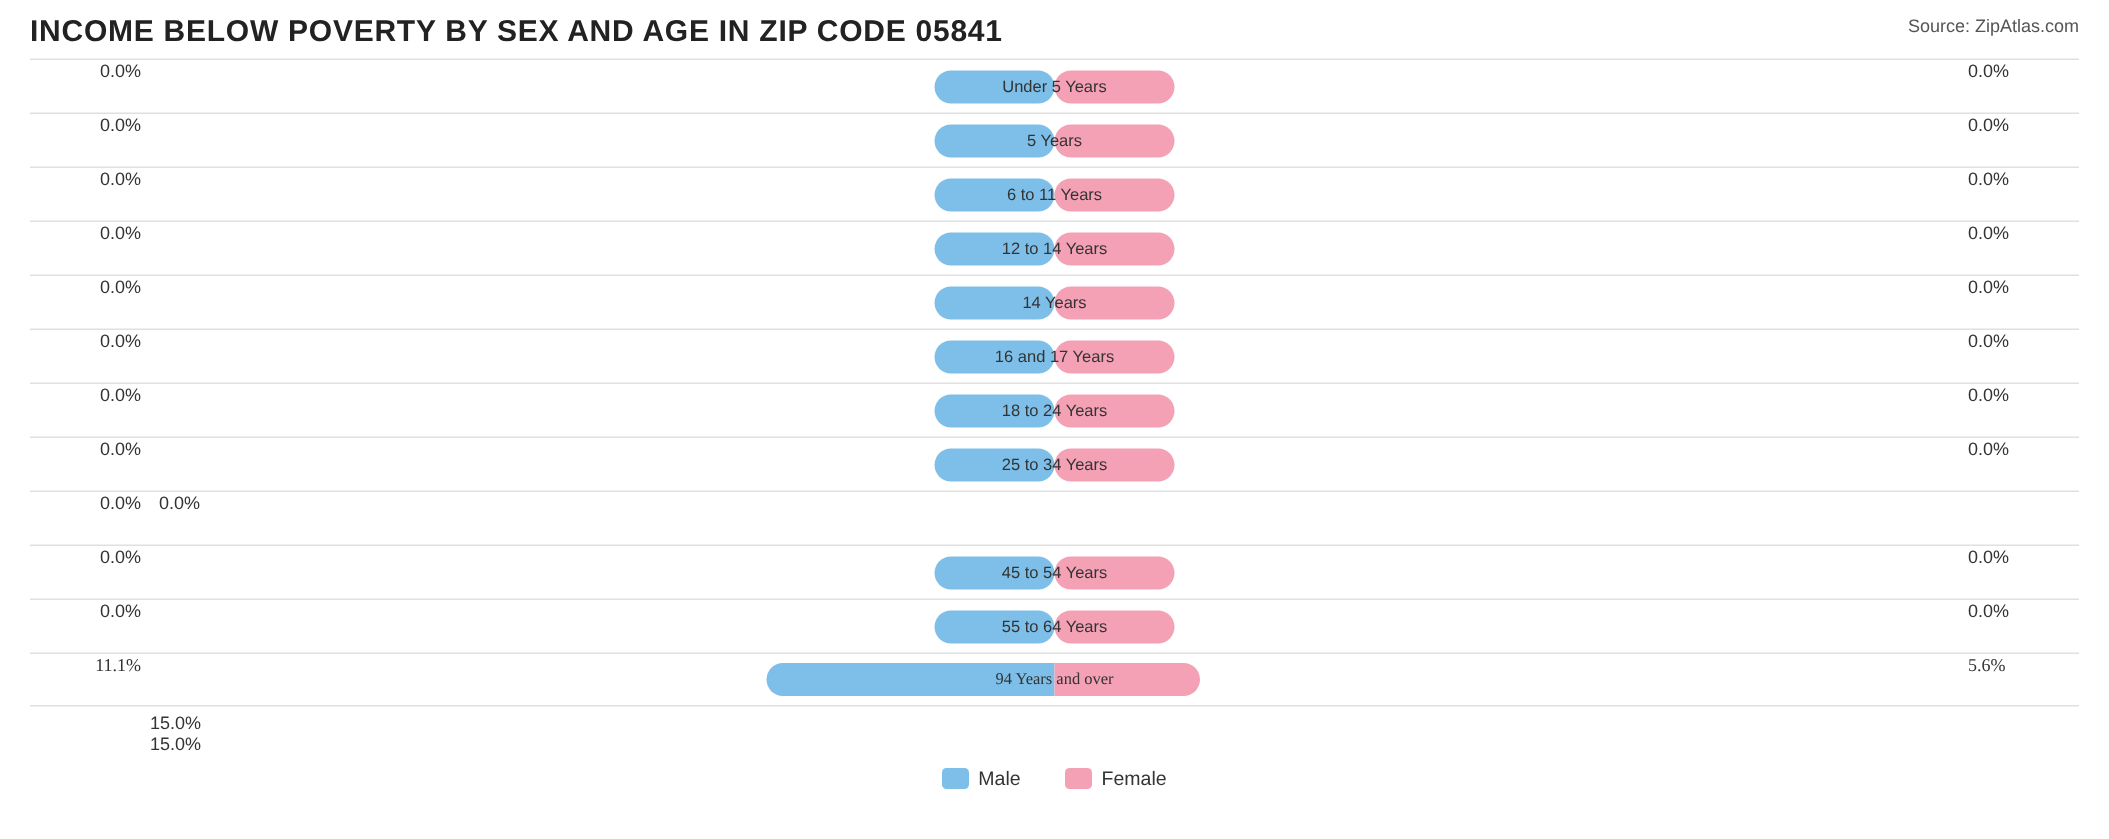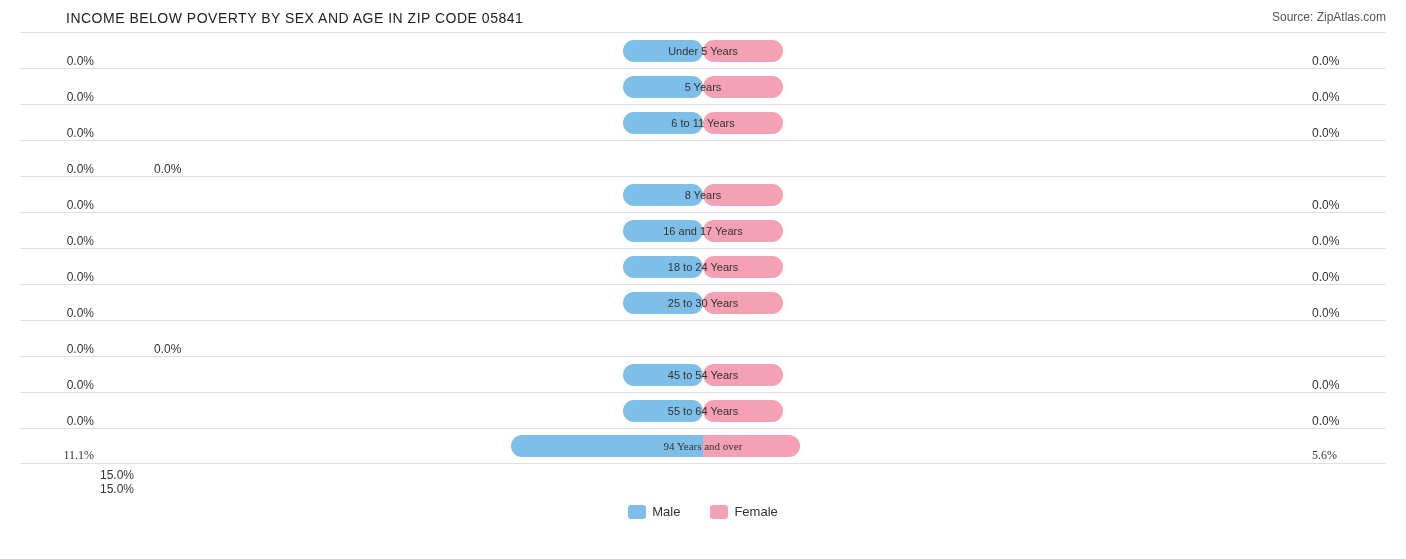--- a/index.html
+++ b/index.html
@@ -17,43 +17,41 @@
       padding: 10px 20px 40px 20px;
       position: relative;
     }
     .title-row {
       display: flex;
       justify-content: space-between;
       align-items: flex-start;
       margin-bottom: 6px;
     }
     .chart-title {
-      font-size: 14px;
-      font-weight: normal;
+      font-size: 20px;
+      font-weight: bold;
       color: #222;
       text-transform: uppercase;
       letter-spacing: 0.5px;
-      margin-left: 46px;
     }
     .source-text {
       font-size: 12px;
       color: #555;
     }
     .bars-section {
       display: flex;
       flex-direction: column;
       width: 100%;
       gap: 0;
     }
     .bar-row {
       display: flex;
-      align-items: flex-end;
+      align-items: flex-start;
       height: 36px;
       border-top: 1px solid #e0e0e0;
-      gap: 48px;
     }
     .bar-row:last-of-type {
       border-bottom: 1px solid #e0e0e0;
       font-family: Liberation Serif, serif;
     }
     .left-value {
       width: 80px;
       text-align: right;
       font-size: 12px;
       color: #333;
@@ -202,34 +200,45 @@
           <div class="female-side">
             <div class="female-bar" style="width:80px; border-radius: 11px;"></div>
           </div>
         </div>
         <div class="label-center">6 to 11 Years</div>
       </div>
       <div class="right-value">0.0%</div>
     </div>
       <div class="bar-row">
       <div class="left-value">0.0%</div>
-      <div class="right-value">0.0%</div>
-    </div>
-      <div class="bar-row">
-      <div class="left-value">0.0%</div>
-      <div class="bar-center">
-        <div class="bar-inner">
-          <div class="male-side">
-            <div class="male-bar" style="width:80px; border-radius: 11px;"></div>
-          </div>
-          <div class="female-side">
-            <div class="female-bar" style="width:80px; border-radius: 11px;"></div>
-          </div>
-        </div>
-        <div class="label-center">8 Years</div>
+      <div class="bar-center">
+        <div class="bar-inner">
+          <div class="male-side">
+            <div class="male-bar" style="width:80px; border-radius: 11px;"></div>
+          </div>
+          <div class="female-side">
+            <div class="female-bar" style="width:80px; border-radius: 11px;"></div>
+          </div>
+        </div>
+        <div class="label-center">12 to 14 Years</div>
+      </div>
+      <div class="right-value">0.0%</div>
+    </div>
+      <div class="bar-row">
+      <div class="left-value">0.0%</div>
+      <div class="bar-center">
+        <div class="bar-inner">
+          <div class="male-side">
+            <div class="male-bar" style="width:80px; border-radius: 11px;"></div>
+          </div>
+          <div class="female-side">
+            <div class="female-bar" style="width:80px; border-radius: 11px;"></div>
+          </div>
+        </div>
+        <div class="label-center">14 Years</div>
       </div>
       <div class="right-value">0.0%</div>
     </div>
       <div class="bar-row">
       <div class="left-value">0.0%</div>
       <div class="bar-center">
         <div class="bar-inner">
           <div class="male-side">
             <div class="male-bar" style="width:80px; border-radius: 11px;"></div>
           </div>
@@ -260,21 +269,21 @@
       <div class="left-value">0.0%</div>
       <div class="bar-center">
         <div class="bar-inner">
           <div class="male-side">
             <div class="male-bar" style="width:80px; border-radius: 11px;"></div>
           </div>
           <div class="female-side">
             <div class="female-bar" style="width:80px; border-radius: 11px;"></div>
           </div>
         </div>
-        <div class="label-center">25 to 30 Years</div>
+        <div class="label-center">25 to 34 Years</div>
       </div>
       <div class="right-value">0.0%</div>
     </div>
       <div class="bar-row">
       <div class="left-value">0.0%</div>
       <div class="right-value">0.0%</div>
     </div>
       <div class="bar-row">
       <div class="left-value">0.0%</div>
       <div class="bar-center">

